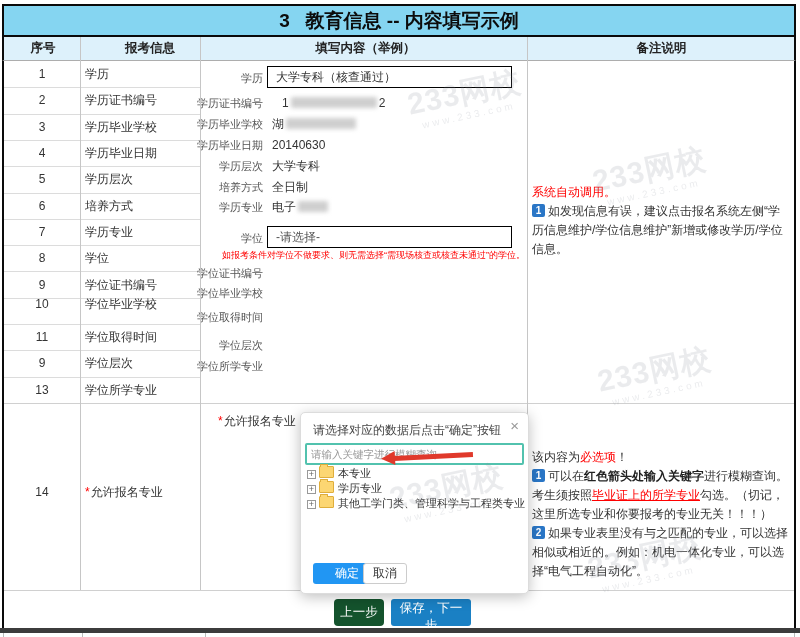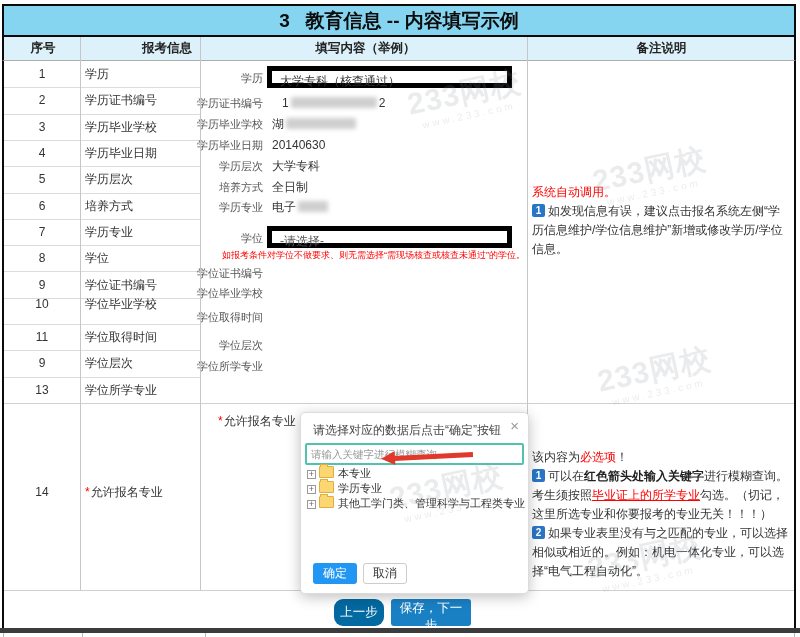--- a/index.html
+++ b/index.html
@@ -24,21 +24,21 @@
 
   
   .t-row{position:absolute;left:3px;width:300px;height:16px;line-height:16px;font-size:12px;color:#333;}
   .t-num{position:absolute;left:0;width:78px;text-align:center;}
   .t-label{position:absolute;left:82px;white-space:nowrap;}
   .req{color:#ff0000;margin-right:1px;}
 
   
   .fl{position:absolute;left:195px;width:68px;text-align:right;font-size:11px;color:#555;height:14px;line-height:14px;white-space:nowrap;}
   .fv{position:absolute;left:272px;font-size:12px;color:#333;height:14px;line-height:14px;white-space:nowrap;}
-  .inbox{position:absolute;left:267px;width:245px;height:22px;box-sizing:border-box;border:5px solid #000000;
+  .inbox{position:absolute;left:267px;width:245px;height:22px;box-sizing:border-box;border:1px solid #000000;
     background:#fff;font-size:12px;color:#333;line-height:20px;padding-left:8px;}
   .blur{display:inline-block;height:11px;background:#cfcfcf;filter:blur(2px);vertical-align:-1px;margin:0 2px;border-radius:1px;}
   .deg-note{position:absolute;left:222px;top:249px;width:308px;font-size:9px;color:#ff0000;white-space:nowrap;z-index:2;}
   .allow-label{position:absolute;left:218px;top:413px;font-size:12px;color:#333;white-space:nowrap;}
 
   
   .note{position:absolute;width:257px;font-size:12px;line-height:19px;color:#333;z-index:2;}
   .rd{color:#ff0000;}
   .rdu{color:#ff0000;text-decoration:underline;}
   .bd{font-weight:bold;color:#222;}
@@ -56,41 +56,41 @@
   .m-arrow{position:absolute;left:93px;top:41px;width:79px;height:5px;background:#e0392b;transform:rotate(-3deg);z-index:11;}
   .m-arrow::before{content:"";position:absolute;left:-13px;top:-5px;width:0;height:0;
     border-top:7.5px solid transparent;border-bottom:7.5px solid transparent;border-right:14px solid #e0392b;}
   .tree-item{position:absolute;left:6px;height:14px;line-height:14px;white-space:nowrap;}
   .expander{display:inline-block;width:9px;height:9px;box-sizing:border-box;border:1px solid #999;background:#fff;
     font-size:9px;line-height:7px;text-align:center;color:#666;vertical-align:1px;}
   .folder{display:inline-block;width:13px;height:10px;background:#fcd672;border:1px solid #dfae3c;border-radius:1px;
     margin-left:3px;vertical-align:0px;position:relative;}
   .folder::before{content:"";position:absolute;left:0;top:-3px;width:6px;height:2px;background:#fcd672;border:1px solid #dfae3c;border-bottom:none;border-radius:1px 1px 0 0;}
   .tree-label{font-size:11px;color:#333;margin-left:4px;vertical-align:1px;}
-  .m-ok{position:absolute;left:12px;top:150px;width:44px;height:21px;background:#2196f3;color:#fff;border:none;border-radius:3px;font-size:12px;font-family:inherit;cursor:pointer;}
+  .m-ok{position:absolute;left:12px;top:150px;width:68px;height:21px;background:#2196f3;color:#fff;border:none;border-radius:3px;font-size:12px;font-family:inherit;cursor:pointer;}
   .m-cancel{position:absolute;left:62px;top:150px;width:44px;height:21px;background:#fff;color:#333;border:1px solid #ccc;border-radius:3px;font-size:12px;font-family:inherit;cursor:pointer;}
 
   
-  .btn-prev{position:absolute;left:334px;top:599px;width:50px;height:27px;background:#0369a1;color:#fff;border:none;border-radius:9px;font-size:12.5px;font-family:Liberation Sans, sans-serif;cursor:pointer;}
+  .btn-prev{position:absolute;left:334px;top:599px;width:50px;height:27px;background:#14532d;color:#fff;border:none;border-radius:4px;font-size:12.5px;font-family:Liberation Sans, sans-serif;cursor:pointer;}
   .btn-save{position:absolute;left:391px;top:599px;width:80px;height:27px;background:#1a80c4;color:#fff;border:none;border-radius:3px;font-size:12.5px;font-family:inherit;cursor:pointer;}
 
   
   .wm{position:absolute;width:150px;transform:rotate(-12deg);text-align:center;color:#8a909c;opacity:0.17;z-index:99;pointer-events:none;}
   .wm1{font-size:30px;font-weight:bold;letter-spacing:1px;white-space:nowrap;}
   .wm2{font-size:10px;letter-spacing:3px;margin-top:-4px;white-space:nowrap;}
 </style>
 </head>
 <body>
 
 <div class="page">
 
   <div class="titlebar">3   教育信息 -- 内容填写示例</div>
   <div class="headerrow">
     <div class="hcell" style="left:0;width:78px;">序号</div>
-    <div class="hcell" style="left:68px;width:120px;text-align:right;">报考信息</div>
+    <div class="hcell" style="left:86px;width:120px;">报考信息</div>
     <div class="hcell" style="left:525px;width:265px;">备注说明</div>
     <div class="hcell" style="left:198px;width:327px;">填写内容（举例）</div>
   </div>
   <div class="sideL"></div>
   <div class="sideR"></div>
 
   <div class="vline" style="left:80px;"></div>
   <div class="vline" style="left:200px;"></div>
   <div class="vline" style="left:527px;"></div>
 

